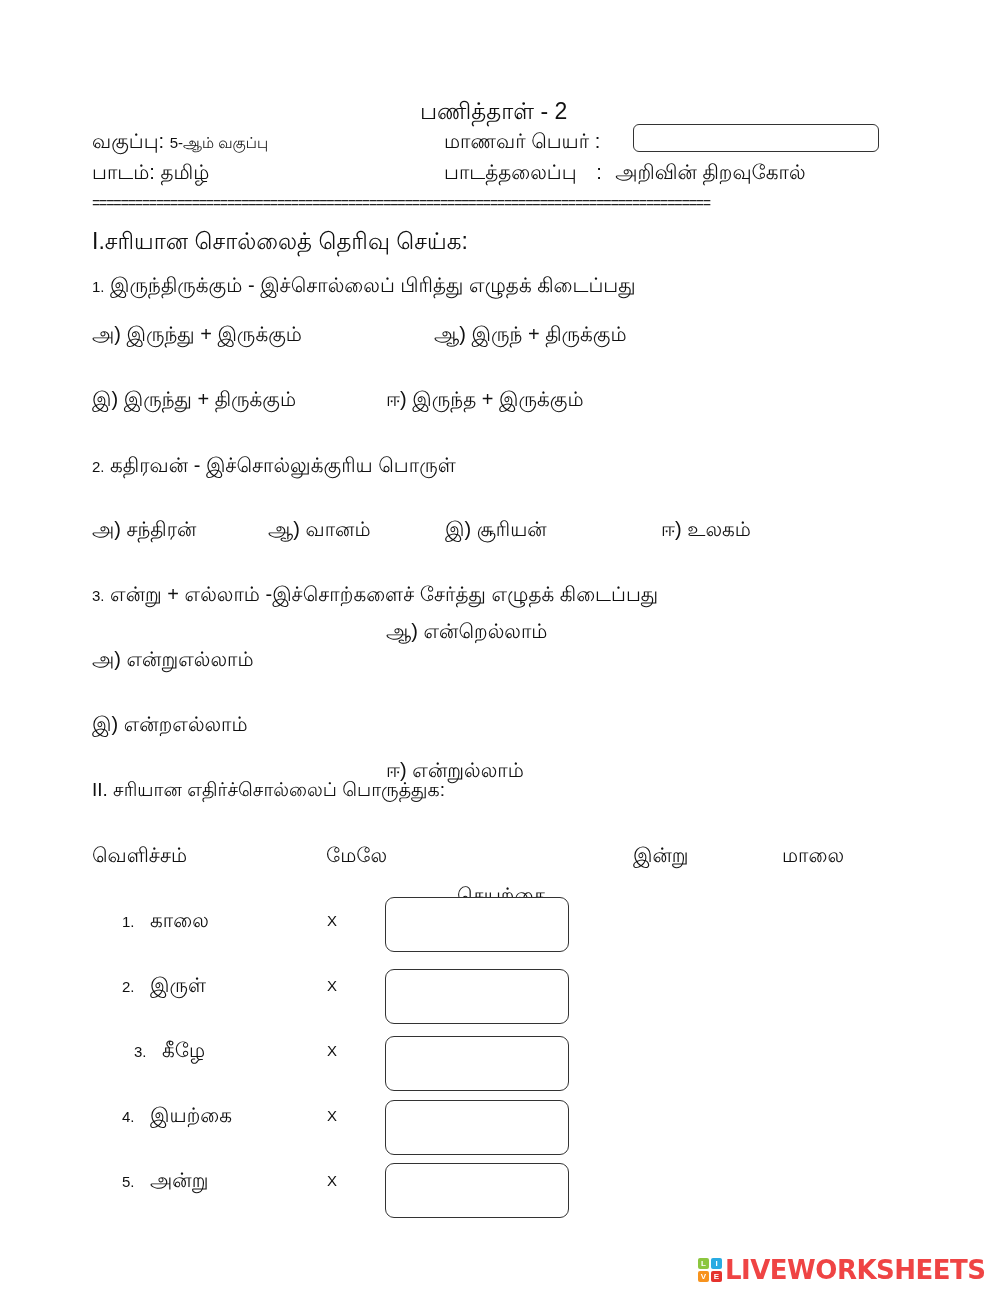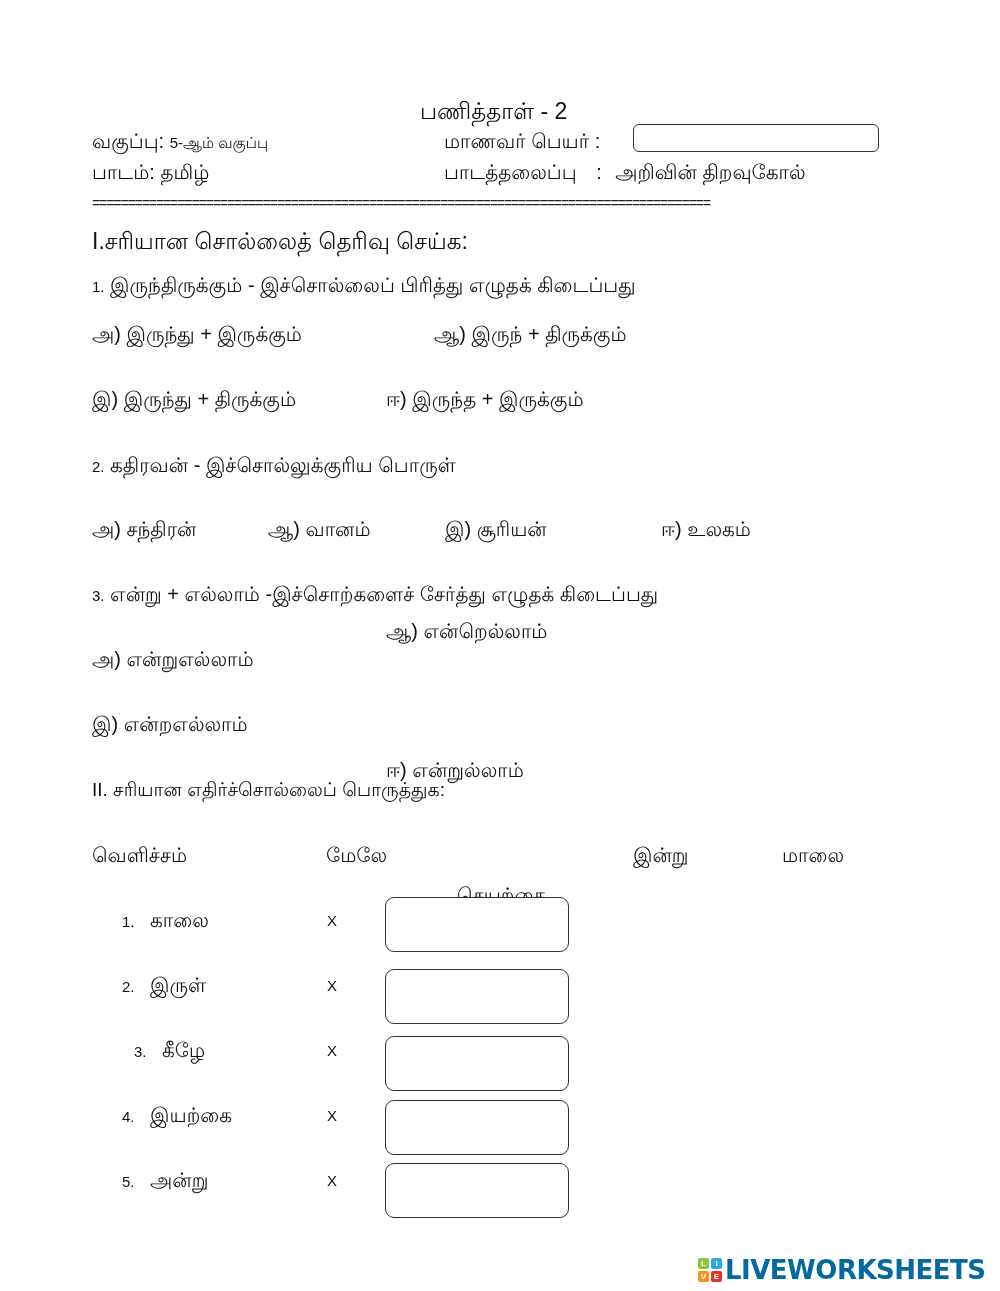--- a/index.html
+++ b/index.html
@@ -33,21 +33,21 @@
     .logo-grid {
       display: grid; grid-template-columns: 11px 11px; grid-template-rows: 11px 11px; gap: 2px;
       margin-right: 3px;
     }
     .logo-grid span {
       display: flex; align-items: center; justify-content: center;
       font-size: 8px; font-weight: bold; color: #fff; border-radius: 2px;
     }
     .logo-text {
       font-family: "DejaVu Sans", sans-serif; font-weight: bold; font-size: 26px;
-      color: #0369a1; letter-spacing: -0.5px;
+      color: #ef4444; letter-spacing: -0.5px;
     }
   </style>
 </head>
 <body>
 
 <div class="abs t18" style="left:420px; top:98px;">பணித்தாள் - 2</div>
 
 <div class="abs t20" style="left:92px; top:130px;">
   <span>வகுப்பு:</span>
   <span class="small">5-ஆம் வகுப்பு</span>

